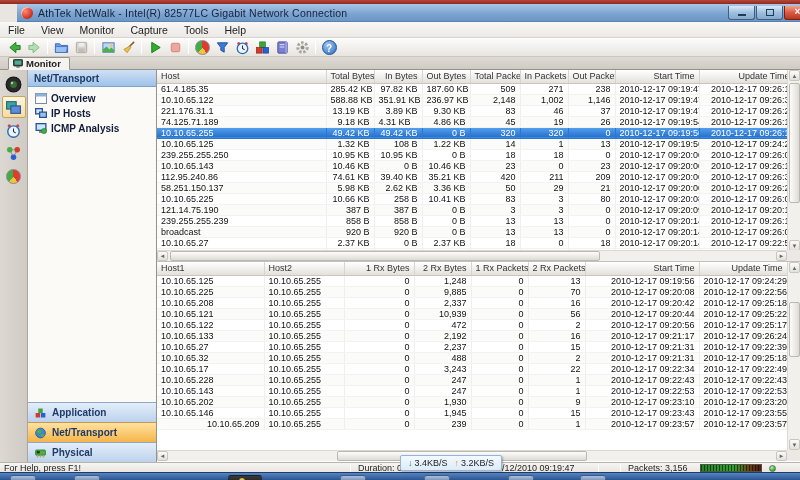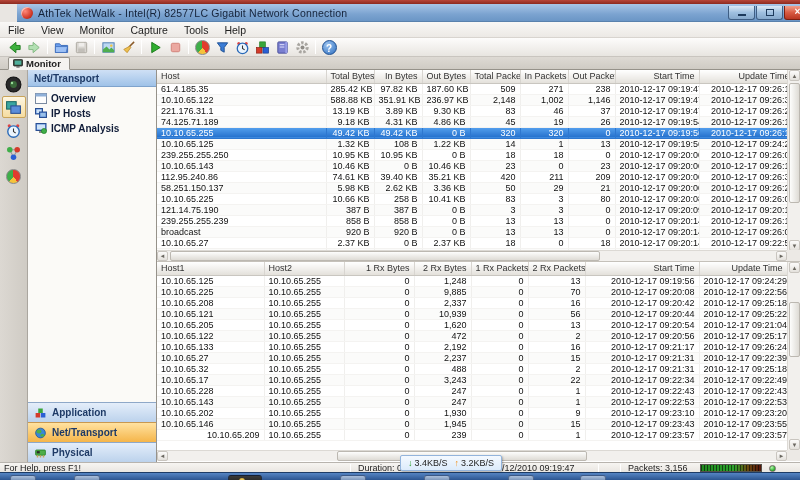--- a/index.html
+++ b/index.html
@@ -422,21 +422,21 @@
                 <td style="text-align: right;">9.30 KB</td>
                 <td style="text-align: right;">83</td>
                 <td style="text-align: right;">46</td>
                 <td style="text-align: right;">37</td>
                 <td style="text-align: right;">2010-12-17 09:19:47</td>
                 <td style="text-align: right;">2010-12-17 09:26:2</td>
               </tr>
               <tr>
                 <td style="text-align: left;">74.125.71.189</td>
                 <td style="text-align: right;">9.18 KB</td>
-                <td style="text-align: right;">4.31 KB</td>
+                <td style="text-align: left;">4.31 KB</td>
                 <td style="text-align: right;">4.86 KB</td>
                 <td style="text-align: right;">45</td>
                 <td style="text-align: right;">19</td>
                 <td style="text-align: right;">26</td>
                 <td style="text-align: right;">2010-12-17 09:19:54</td>
                 <td style="text-align: right;">2010-12-17 09:26:1</td>
               </tr>
               <tr class="selected">
                 <td style="text-align: left;">10.10.65.255</td>
                 <td style="text-align: right;">49.42 KB</td>
@@ -633,30 +633,20 @@
               </tr>
               <tr>
                 <td style="text-align: left;">10.10.65.121</td>
                 <td style="text-align: left;">10.10.65.255</td>
                 <td style="text-align: right;">0</td>
                 <td style="text-align: right;">10,939</td>
                 <td style="text-align: right;">0</td>
                 <td style="text-align: right;">56</td>
                 <td style="text-align: right;">2010-12-17 09:20:44</td>
                 <td style="text-align: right;">2010-12-17 09:25:22</td>
-              </tr>
-              <tr>
-                <td style="text-align: left;">10.10.65.205</td>
-                <td style="text-align: left;">10.10.65.255</td>
-                <td style="text-align: right;">0</td>
-                <td style="text-align: right;">1,620</td>
-                <td style="text-align: right;">0</td>
-                <td style="text-align: right;">13</td>
-                <td style="text-align: right;">2010-12-17 09:20:54</td>
-                <td style="text-align: right;">2010-12-17 09:21:04</td>
               </tr>
               <tr>
                 <td style="text-align: left;">10.10.65.122</td>
                 <td style="text-align: left;">10.10.65.255</td>
                 <td style="text-align: right;">0</td>
                 <td style="text-align: right;">472</td>
                 <td style="text-align: right;">0</td>
                 <td style="text-align: right;">2</td>
                 <td style="text-align: right;">2010-12-17 09:20:56</td>
                 <td style="text-align: right;">2010-12-17 09:25:17</td>

